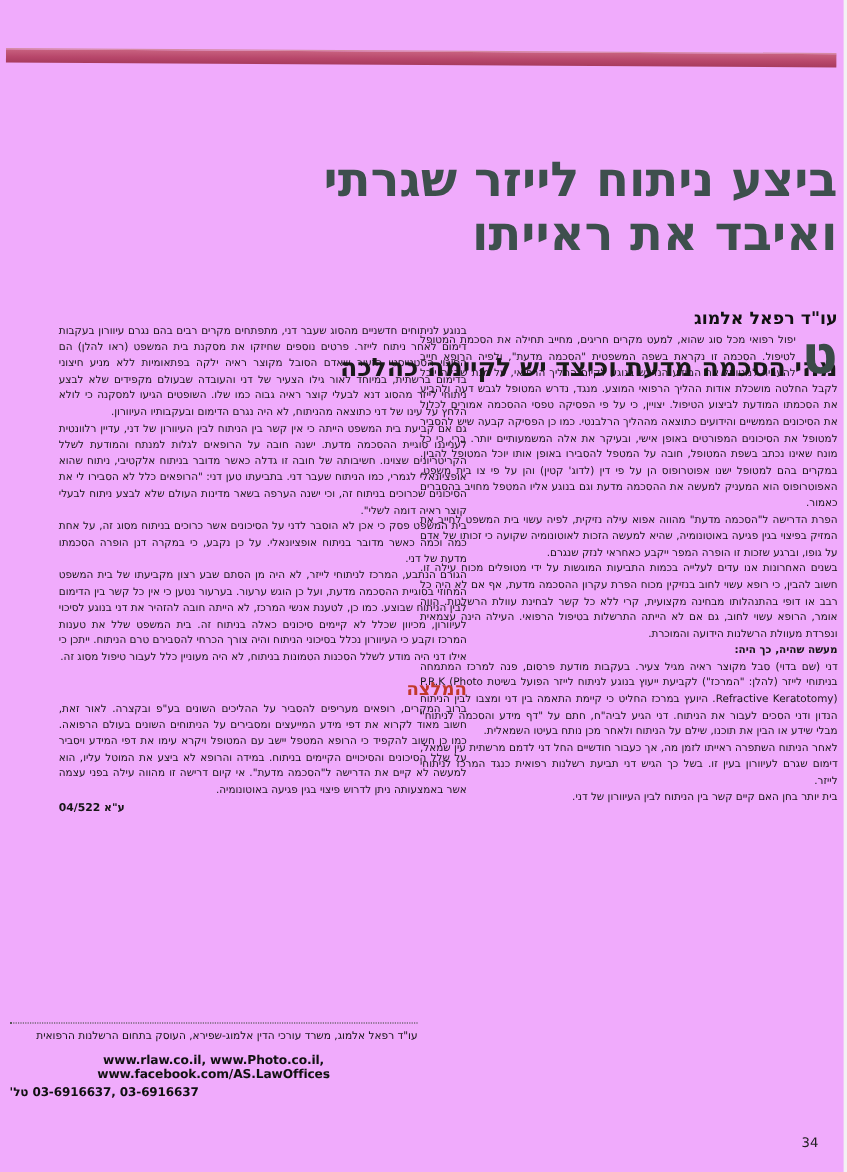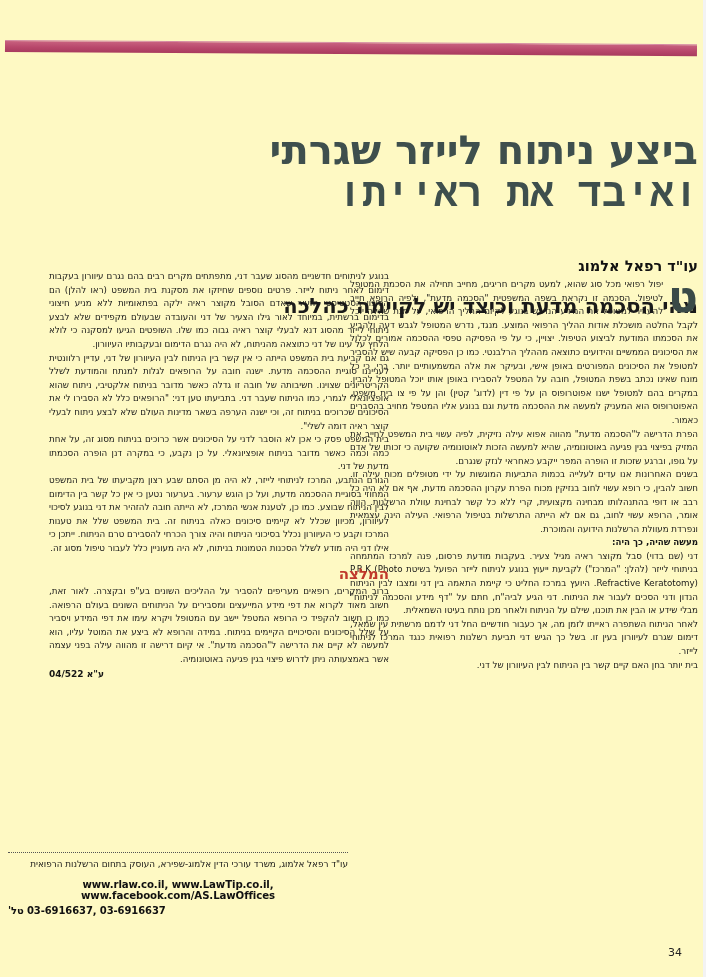--- a/index.html
+++ b/index.html
@@ -14,21 +14,21 @@
     font-family: "DejaVu Sans", "Liberation Sans", sans-serif;
     color: #000000;
     overflow: hidden;
   }
 
   .page {
     position: absolute;
     inset: 0;
     width: 706px;
     height: 977px;
-    background: #fef9c3;
+    background: #f0abfc;
   }
 
   
   .top-bar {
     position: absolute;
     top: 40px;
     left: 5px;
     width: 692px;
     height: 11px;
     background: linear-gradient(180deg, #c8617f 0%, #b8476b 55%, #a83b5e 100%);
@@ -51,21 +51,20 @@
     line-height: 1.14;
     font-weight: 700;
     color: #3e4f4d;
     letter-spacing: 0px;
     direction: rtl;
     white-space: pre-line;
     margin: 0;
   }
   .title .line2 {
     display: block;
-    font-family: Liberation Mono, monospace;
   }
   .subtitle {
     margin-top: 30px;
     font-size: 21px;
     font-weight: 700;
     color: #1a1a1a;
     direction: rtl;
   }
 
   
@@ -253,21 +252,21 @@
     <p>הגורם הנתבע, המרכז לניתוחי לייזר, לא היה מן הסתם שבע רצון מקביעתו של בית המשפט המחוזי בסוגיית ההסכמה מדעת, ועל כן הוגש ערעור. בערעור נטען כי אין כל קשר בין הדימום לבין הניתוח שבוצע. כמו כן, לטענת אנשי המרכז, לא הייתה חובה להזהיר את דני בנוגע לסיכוי לעיוורון, מכיוון שכלל לא קיימים סיכונים כאלה בניתוח זה. בית המשפט שלל את טענות המרכז וקבע כי העיוורון נכלל בסיכוני הניתוח והיה צורך הכרחי להסבירם טרם הניתוח. ייתכן כי אילו דני היה מודע לשלל הסכנות הטמונות בניתוח, לא היה מעוניין כלל לעבור טיפול מסוג זה.</p>
 
     <span class="rec-heading">המלצה</span>
     <p>ברוב המקרים, רופאים מעריפים להסביר על ההליכים השונים בע"פ ובקצרה. לאור זאת, חשוב מאוד לקרוא את דפי מידע המייעצים ומסבירים על הניתוחים השונים בעולם הרפואה. כמו כן חשוב להקפיד כי הרופא המטפל יישב עם המטופל ויקרא עימו את דפי המידע ויסביר על שלל הסיכונים והסיכויים הקיימים בניתוח. במידה והרופא לא ביצע את המוטל עליו, הוא למעשה לא קיים את הדרישה ל"הסכמה מדעת". אי קיום דרישה זו מהווה עילה בפני עצמה אשר באמצעותה ניתן לדרוש פיצוי בגין פגיעה באוטונומיה.</p>
     <span class="case-ref">ע"א 04/522</span>
   </div>
 
   <div class="footer">
     <div class="footer-rule"></div>
     <div class="footer-bio">עו"ד רפאל אלמוג, משרד עורכי הדין אלמוג-שפירא, העוסק בתחום הרשלנות הרפואית</div>
-    <div class="footer-links">www.rlaw.co.il,  www.LawTip.co.il,  www.facebook.com/AS.LawOffices</div>
+    <div class="footer-links">www.rlaw.co.il,  www.Photo.co.il,  www.facebook.com/AS.LawOffices</div>
     <div class="footer-phone">
       <span class="nums">03-6916637, 03-6916637</span>
       <span>טל'</span>
     </div>
   </div>
 
   <div class="page-number">34</div>
 
 </div>
 

